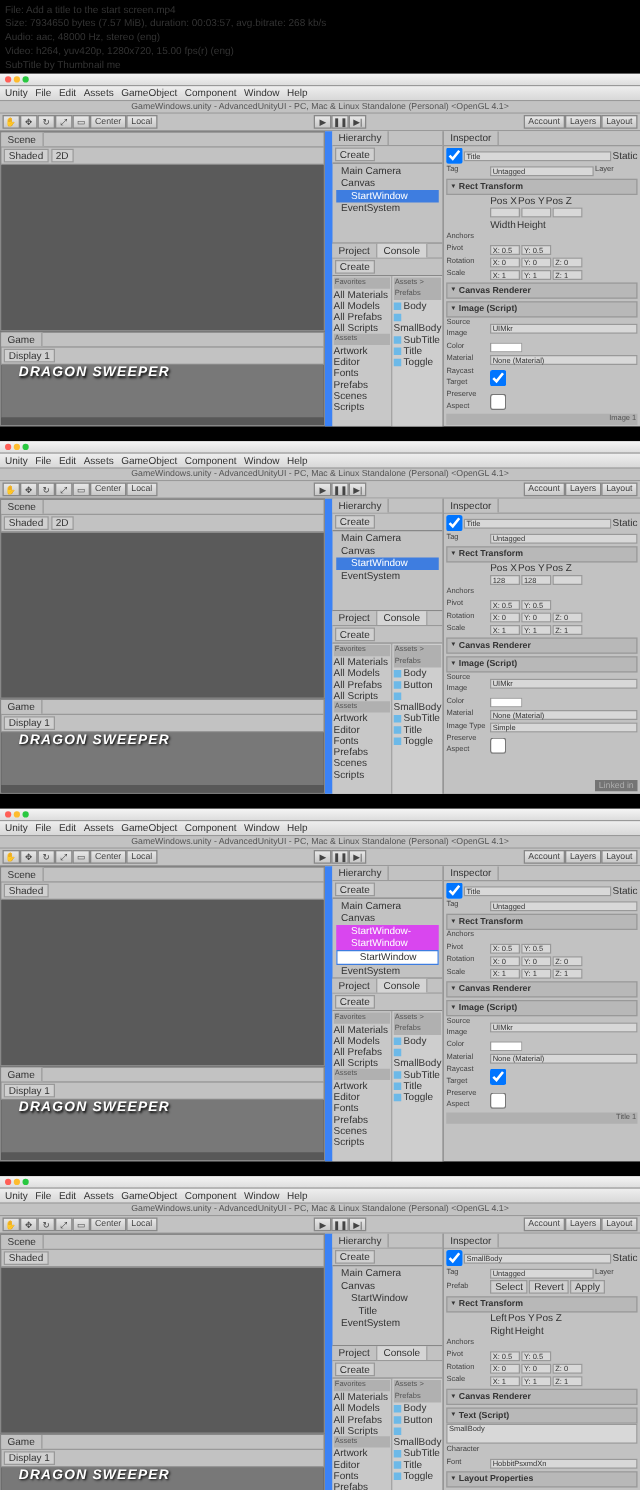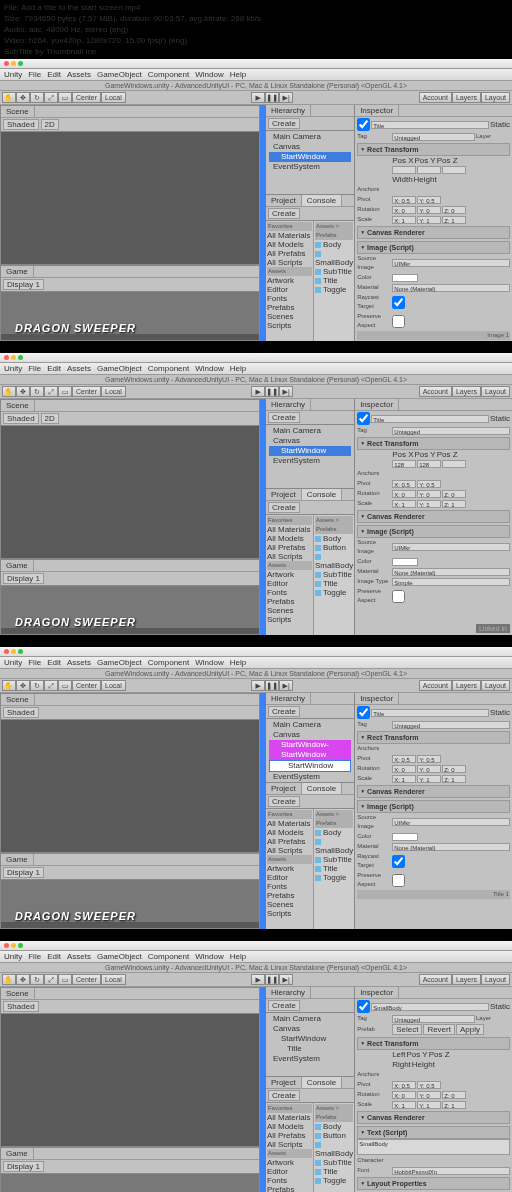--- a/index.html
+++ b/index.html
@@ -22,21 +22,21 @@
 .left-col{display:flex;flex-direction:column;width:280px}
 .scene-area{flex:1;background:#5a5a5a;border:1px solid #888;position:relative}
 .tab-hdr{background:#c2c2c2;display:flex;font-size:7px;border-bottom:1px solid #999}
 .tab{background:#d5d5d5;padding:1px 5px;border-right:1px solid #999}
 .tab.active{background:#c2c2c2}
 .sub-bar{background:#c2c2c2;display:flex;gap:2px;padding:1px 2px;font-size:7px;border-bottom:1px solid #888}
 .sub-btn{background:#d0d0d0;border:1px solid #999;padding:0 3px}
 .viewport{flex:1;background:#5a5a5a;position:relative;overflow:hidden}
 .grid-bg{position:absolute;inset:0;background-image:linear-gradient(#666 1px,transparent 1px),linear-gradient(90deg,#666 1px,transparent 1px);background-size:20px 20px;opacity:0.3}
 .game-area{height:76px;background:#383838;border:1px solid #888;display:flex;flex-direction:column}
-.game-view{flex:1;background:#787878;display:flex;align-items:flex-end;justify-content:flex-start;padding-left:14px;position:relative}
+.game-view{flex:1;background:#787878;display:flex;align-items:flex-start;justify-content:flex-start;padding-left:14px;position:relative}
 .dragon-title{color:#fff;font-weight:bold;font-style:italic;font-size:11px;text-shadow:1px 1px 2px #000;letter-spacing:1px}
 .game-bottom{height:6px;background:#585858}
 .mid-col{width:98px;background:#c2c2c2;border-left:6px solid #3b82f6;display:flex;flex-direction:column}
 .hierarchy{flex:0 0 auto;height:90px;border-bottom:1px solid #888}
 .h-items{padding:1px 3px;font-size:7px;line-height:10px}
 .h-item{padding-left:4px}
 .h-item.sel{background:#3e7de0;color:#fff}
 .h-item.sub{padding-left:12px}
 .h-item.sub2{padding-left:18px}
 .project{flex:1;display:flex;flex-direction:column}

